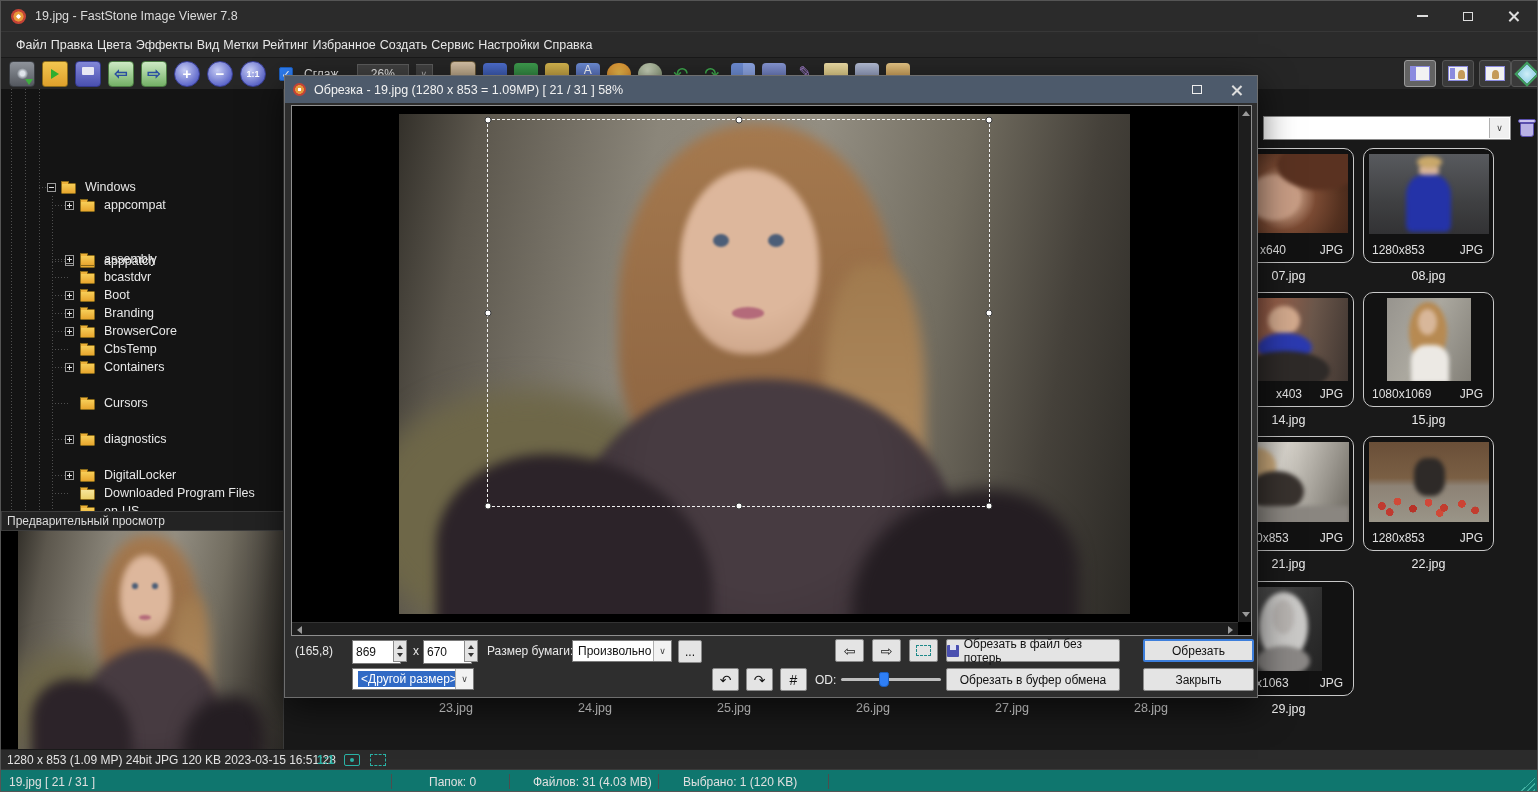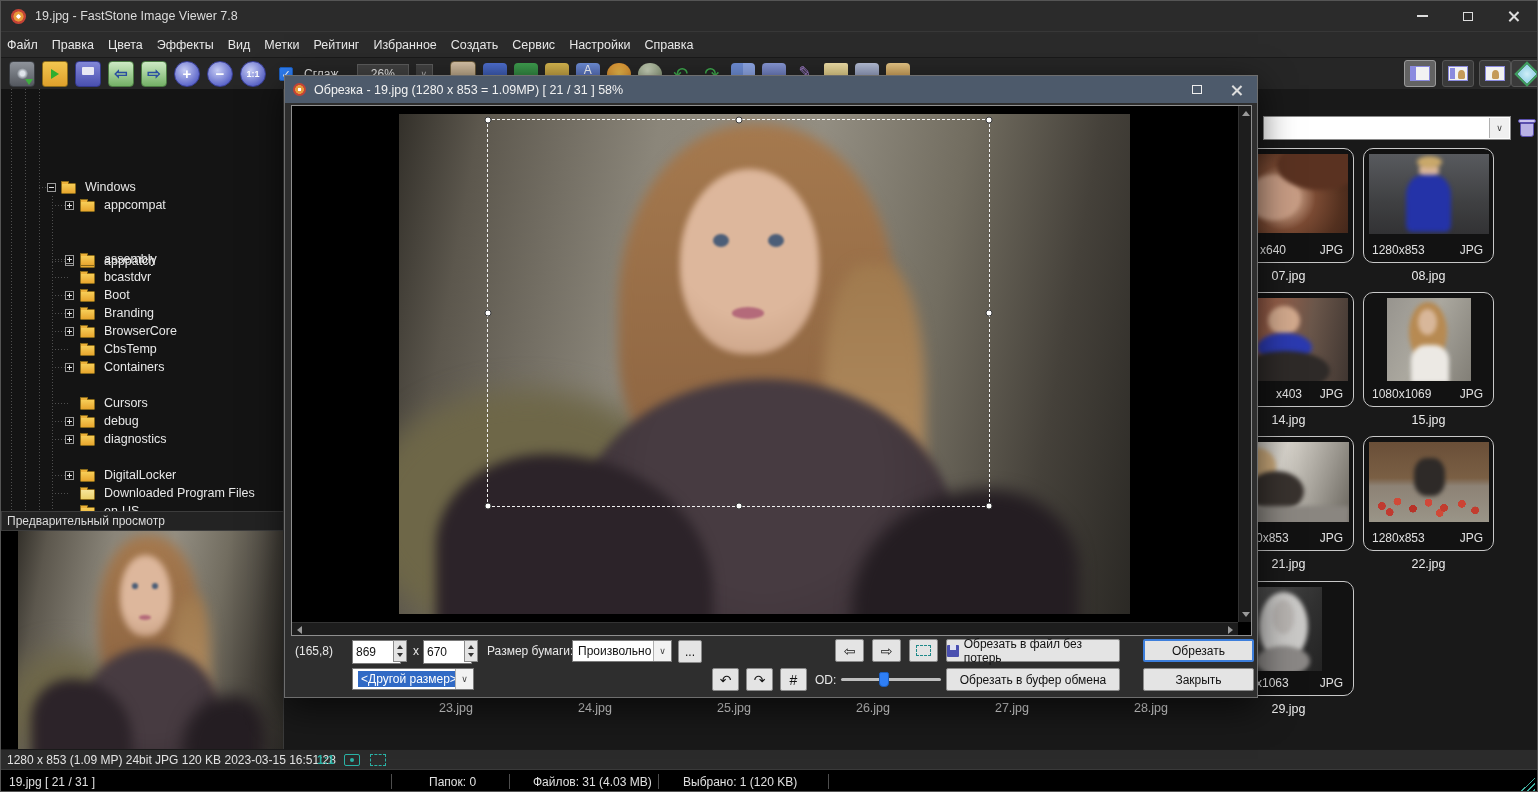--- a/index.html
+++ b/index.html
@@ -13,21 +13,21 @@
   .win-title{color:#dcdcdc;font-size:12.5px;white-space:nowrap;}
   .win-btns{position:absolute;right:0;top:0;height:30px;display:flex;}
   .win-btn{width:46px;height:30px;display:flex;align-items:center;justify-content:center;}
   .bar-min{width:11px;height:2px;background:#ddd;}
   .box-max{width:10px;height:9px;border:1.5px solid #ddd;}
   .x-icon{position:relative;width:12px;height:12px;}
   .x-icon::before,.x-icon::after{content:"";position:absolute;left:5px;top:0;width:1.5px;height:13px;background:#ddd;}
   .x-icon::before{transform:rotate(45deg);} .x-icon::after{transform:rotate(-45deg);}
 
   
-  .menubar{position:absolute;left:0;top:30px;width:100%;height:26px;background:#2b2b2b;border-top:1px solid #373737;display:flex;align-items:center;gap:14px;padding-left:6px;}
+  .menubar{position:absolute;left:0;top:30px;width:100%;height:26px;background:#2b2b2b;border-top:1px solid #373737;display:flex;align-items:center;gap:4px;padding-left:15px;}
   .menu-item{color:#e8e8e8;font-size:12.5px;cursor:default;}
 
   
   .toolbar{position:absolute;left:0;top:56px;width:100%;height:32px;background:#262626;border-top:1px solid #1a1a1a;display:flex;align-items:center;gap:7px;padding-left:8px;}
   .tbi{width:26px;height:26px;border-radius:4px;display:flex;align-items:center;justify-content:center;font-size:15px;flex:0 0 auto;position:relative;}
   .tbi-cam{background:linear-gradient(#8e939b,#54585f);border:1px solid #3a3d42;}
   .tbi-cam .lens{width:11px;height:11px;border-radius:50%;background:radial-gradient(circle,#dfe4ea 30%,#7a8088 70%);}
   .tbi-cam .dl{position:absolute;right:1px;bottom:1px;width:0;height:0;border-left:4px solid transparent;border-right:4px solid transparent;border-top:6px solid #3fae3f;}
   .tbi-openfolder{background:linear-gradient(#f2c64f,#dfa02b);border:1px solid #8a6a1a;border-radius:3px;}
   .tbi-openfolder .arr{width:0;height:0;border-top:5px solid transparent;border-bottom:5px solid transparent;border-left:8px solid #2fae2f;}
@@ -70,21 +70,21 @@
   .pv-area{position:absolute;left:0;top:530px;width:283px;height:218px;background:#000;overflow:hidden;border-right:1px solid #3a3a3a;}
   .pv-photo{position:absolute;left:17px;top:0;width:266px;height:218px;overflow:hidden;}
   .infobar{position:absolute;left:0;top:748px;width:100%;height:20px;background:#2b2b2b;border-top:1px solid #1a1a1a;}
   .info-text{position:absolute;left:6px;top:3px;color:#e2e2e2;font-size:12px;white-space:nowrap;}
   .ratio{position:absolute;left:316px;top:3px;color:#2ab3a6;font-weight:bold;font-size:12px;}
   .tealbox1{position:absolute;left:343px;top:4px;width:16px;height:12px;border:1px solid #2ab3a6;border-radius:2px;}
   .tealbox1::after{content:"";position:absolute;left:5px;top:3px;width:4px;height:4px;background:#2ab3a6;border-radius:50%;}
   .tealbox2{position:absolute;left:369px;top:4px;width:16px;height:12px;border:1px dashed #2ab3a6;}
 
   
-  .statusbar{position:absolute;left:0;top:768px;width:100%;height:24px;background:#000000;border-top:1px solid #3a3a3a;color:#e0e0e0;}
+  .statusbar{position:absolute;left:0;top:768px;width:100%;height:24px;background:#0f766e;border-top:1px solid #3a3a3a;color:#e0e0e0;}
   .sb-item{position:absolute;top:5px;white-space:nowrap;}
   .sb-sep{position:absolute;top:4px;width:1px;height:15px;background:#4d4d4d;}
   .grip{position:absolute;right:2px;bottom:2px;width:14px;height:14px;background:
     linear-gradient(135deg,transparent 0 50%,#3fae9f 50% 57%,transparent 57% 71%,#3fae9f 71% 78%,transparent 78% 92%,#3fae9f 92% 100%);}
 
   
   .browser{position:absolute;left:283px;top:88px;width:1255px;height:660px;background:#191919;}
   .addr-combo{position:absolute;left:979px;top:27px;width:248px;height:24px;background:#fff;border:1px solid #8a8a8a;}
   .addr-arr{position:absolute;right:1px;top:1px;width:20px;height:20px;background:#f0f0f0;border-left:1px solid #b0b0b0;color:#444;font-size:9px;display:flex;align-items:center;justify-content:center;}
   .trash{position:absolute;left:1233px;top:28px;width:20px;height:22px;}
@@ -349,29 +349,20 @@
           <i class="eb-v"></i>
         </span>
         <span class="folder" style="left: 79px;"></span>
         <span class="tree-label" style="left: 103px;">Containers</span>
       </div>
       <div class="tree-row" style="top: 305px;">
         <span class="stub" style="left: 51px; width: 17px;"></span>
         <span class="folder" style="left: 79px;"></span>
         <span class="tree-label" style="left: 103px;">Cursors</span>
       </div>
-      <div class="tree-row" style="top: 323px;">
-        <span class="stub" style="left: 51px; width: 17px;"></span>
-        <span class="expand-box" style="left: 64px;">
-          <i class="eb-h"></i>
-          <i class="eb-v"></i>
-        </span>
-        <span class="folder" style="left: 79px;"></span>
-        <span class="tree-label" style="left: 103px;">debug</span>
-      </div>
       <div class="tree-row" style="top: 341px;">
         <span class="stub" style="left: 51px; width: 17px;"></span>
         <span class="expand-box" style="left: 64px;">
           <i class="eb-h"></i>
           <i class="eb-v"></i>
         </span>
         <span class="folder" style="left: 79px;"></span>
         <span class="tree-label" style="left: 103px;">diagnostics</span>
       </div>
       <div class="tree-row" style="top: 377px;">

